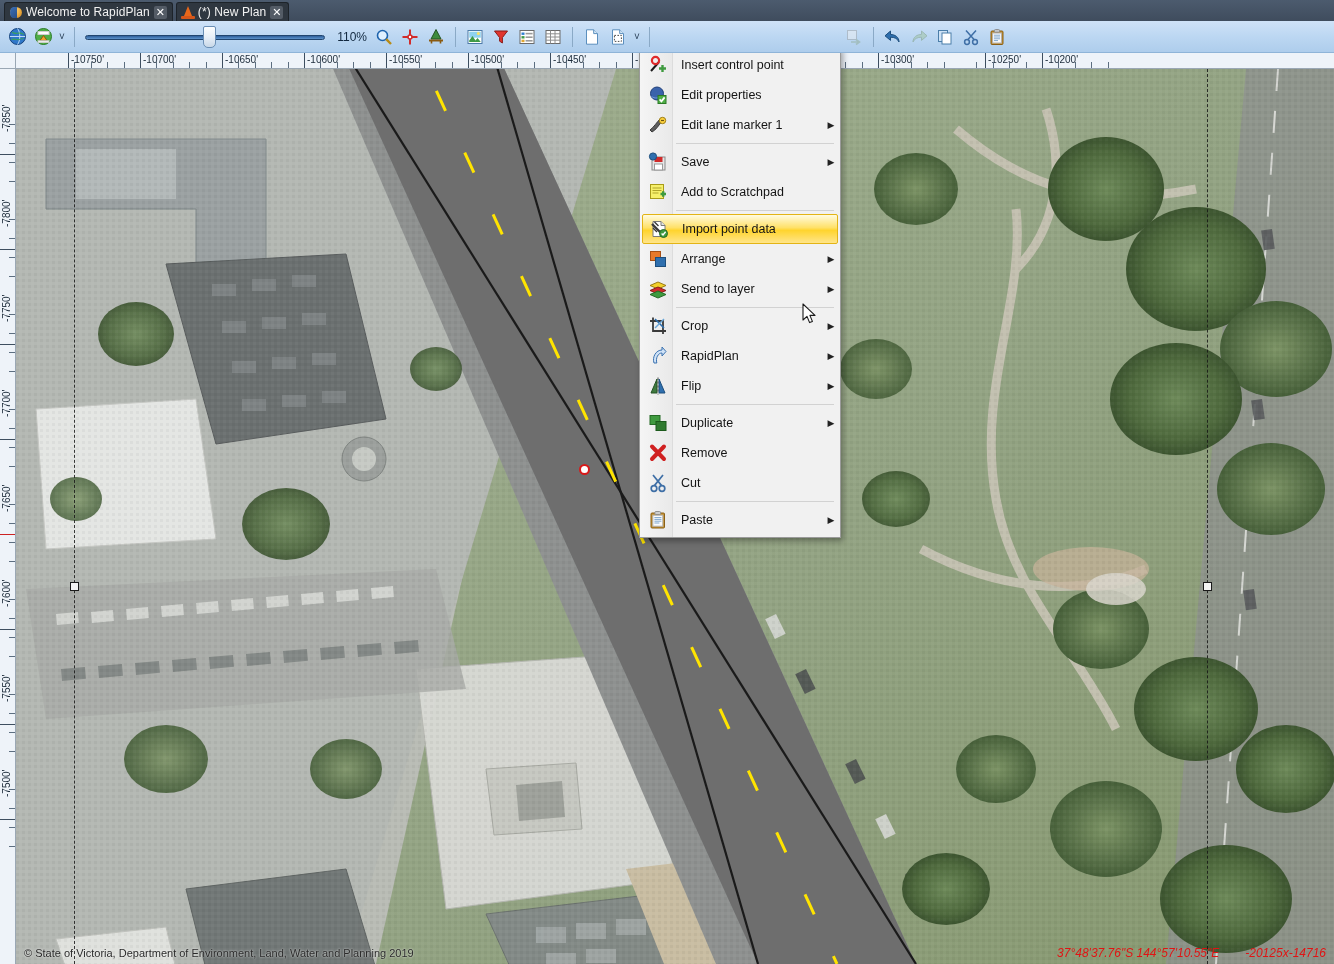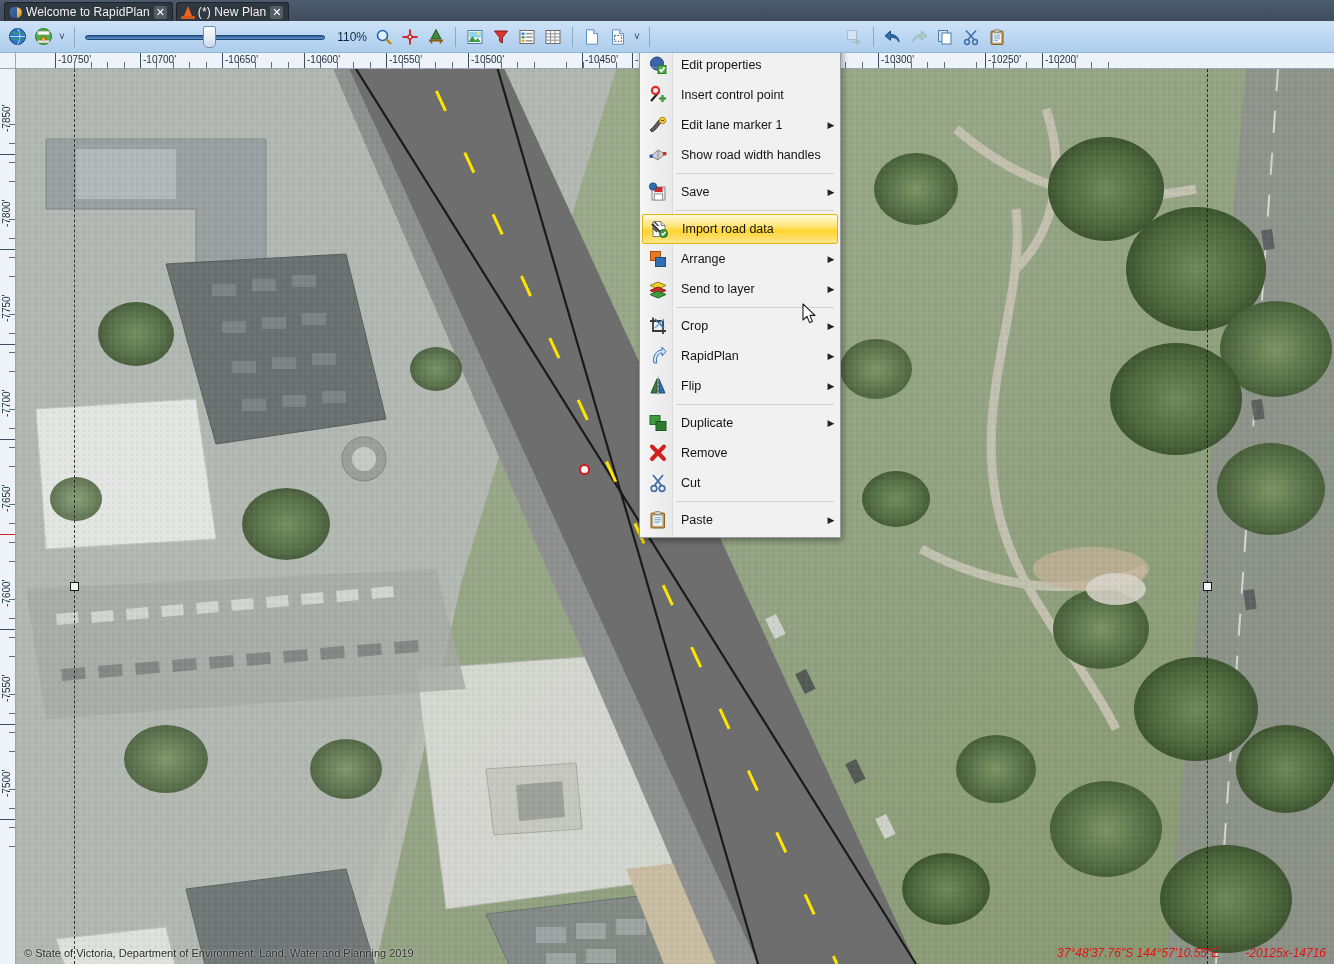--- a/index.html
+++ b/index.html
@@ -645,21 +645,21 @@
       <div class="ctrl-point" style="left:563px; top:395px"></div>
 
       <div id="copyright">© State of Victoria, Department of Environment, Land, Water and Planning 2019</div>
       <div id="coords">
         <span>37°48'37.76"S 144°57'10.55"E</span>
         <span>-20125x-14716</span>
       </div>
     </div>
 
     <div id="hruler">
-        <div class="hmark" style="left: 55px;">-10750'</div>
+        <div class="hmark" style="left: 68px;">-10750'</div>
         <div class="htick" style="left: 74.4px;"></div>
         <div class="htick" style="left: 90.8px;"></div>
         <div class="htick" style="left: 107.2px;"></div>
         <div class="htick" style="left: 123.6px;"></div>
         <div class="hmark" style="left: 140px;">-10700'</div>
         <div class="htick" style="left: 156.4px;"></div>
         <div class="htick" style="left: 172.8px;"></div>
         <div class="htick" style="left: 189.2px;"></div>
         <div class="htick" style="left: 205.6px;"></div>
         <div class="hmark" style="left: 222px;">-10650'</div>
@@ -675,21 +675,21 @@
         <div class="hmark" style="left: 386px;">-10550'</div>
         <div class="htick" style="left: 402.4px;"></div>
         <div class="htick" style="left: 418.8px;"></div>
         <div class="htick" style="left: 435.2px;"></div>
         <div class="htick" style="left: 451.6px;"></div>
         <div class="hmark" style="left: 468px;">-10500'</div>
         <div class="htick" style="left: 484.4px;"></div>
         <div class="htick" style="left: 500.8px;"></div>
         <div class="htick" style="left: 517.2px;"></div>
         <div class="htick" style="left: 533.6px;"></div>
-        <div class="hmark" style="left: 582px;">-10450'</div>
+        <div class="hmark" style="left: 550px;">-10450'</div>
         <div class="htick" style="left: 566.4px;"></div>
         <div class="htick" style="left: 582.8px;"></div>
         <div class="htick" style="left: 599.2px;"></div>
         <div class="htick" style="left: 615.6px;"></div>
         <div class="hmark" style="left: 632px;">-10400'</div>
         <div class="htick" style="left: 648.4px;"></div>
         <div class="htick" style="left: 664.8px;"></div>
         <div class="htick" style="left: 681.2px;"></div>
         <div class="htick" style="left: 697.6px;"></div>
         <div class="hmark" style="left: 714px;">0'</div>
@@ -759,89 +759,90 @@
         <div class="vtick" style="top: 755px;"></div>
         <div class="vtick" style="top: 774px;"></div>
         <div class="vtick" style="top: 793px;"></div>
       </div>
     <div id="corner"></div>
 
     <div id="ctxmenu">
         <div class="mi">
           <span class="mi-ico">
             <svg width="20" height="20" viewBox="0 0 20 20">
+              <path d="M3 16 L11 7" stroke="#1a1a1a" stroke-width="2" fill="none"></path>
+              <circle cx="7.5" cy="5.5" r="3.6" fill="none" stroke="#e02a2a" stroke-width="2.2"></circle>
+              <path d="M14.5 10v7M11 13.5h7" stroke="#3f9a3f" stroke-width="2.4"></path>
+            </svg>
+          </span>
+          <span class="mi-label">Insert control point</span>
+          <span class="mi-arrow"></span>
+        </div>
+        <div class="mi">
+          <span class="mi-ico">
+            <svg width="20" height="20" viewBox="0 0 20 20">
               <circle cx="9" cy="8.5" r="6.5" fill="#3a63ab" stroke="#1f3f7a"></circle>
               <path d="M3.5 11.5c3.2 2.2 8 2 11-1" fill="none" stroke="#6e9ada"></path>
               <rect x="10" y="10.5" width="8" height="8" fill="#4fae46" stroke="#2c7a27"></rect>
               <path d="M11.6 14.4 L13.4 16.3 L16.6 12.4" stroke="#ffffff" stroke-width="1.8" fill="none"></path>
             </svg>
           </span>
           <span class="mi-label">Edit properties</span>
           <span class="mi-arrow"></span>
         </div>
         <div class="mi">
           <span class="mi-ico">
             <svg width="20" height="20" viewBox="0 0 20 20">
-              <path d="M3 16 L11 7" stroke="#1a1a1a" stroke-width="2" fill="none"></path>
-              <circle cx="7.5" cy="5.5" r="3.6" fill="none" stroke="#e02a2a" stroke-width="2.2"></circle>
-              <path d="M14.5 10v7M11 13.5h7" stroke="#3f9a3f" stroke-width="2.4"></path>
-            </svg>
-          </span>
-          <span class="mi-label">Insert control point</span>
-          <span class="mi-arrow"></span>
-        </div>
-        <div class="mi">
-          <span class="mi-ico">
-            <svg width="20" height="20" viewBox="0 0 20 20">
               <path d="M2 15 C6 12, 9 7, 12 4 L14 6 C11 10, 8 15, 4 17 Z" fill="#5d5d5d" stroke="#3a3a3a"></path>
               <circle cx="14.5" cy="5.5" r="3.2" fill="#ffd23d" stroke="#9a7b14"></circle>
               <path d="M13 5.5h3" stroke="#6b5410" stroke-width="1.2"></path>
             </svg>
           </span>
           <span class="mi-label">Edit lane marker 1</span>
           <span class="mi-arrow">▶</span>
-        </div>
-        <div class="mi">
-          <span class="mi-ico">
-            <svg width="20" height="20" viewBox="0 0 20 20">
-              <path d="M3 11 L10 5 L17 9 L10 15 Z" fill="#cfcfcf" stroke="#8a8a8a"></path>
-              <path d="M10 5 L10 15" stroke="#8a8a8a"></path>
-              <rect x="1.5" y="9.5" width="3.4" height="3.4" fill="#2f5fae"></rect>
-              <rect x="15" y="7" width="3.4" height="3.4" fill="#d02a2a"></rect>
-            </svg>
-          </span>
-          <span class="mi-label">Show road width handles</span>
-          <span class="mi-arrow"></span>
         </div>
         <div class="msep"></div>
         <div class="mi">
           <span class="mi-ico">
             <svg width="20" height="20" viewBox="0 0 20 20">
               <rect x="4" y="5" width="13" height="13" fill="#e6e6e6" stroke="#8a8a8a"></rect>
               <rect x="6.5" y="5" width="8" height="5" fill="#d02a2a"></rect>
               <rect x="6.5" y="12" width="8" height="6" fill="#ffffff" stroke="#9a9a9a"></rect>
               <circle cx="5" cy="4.5" r="3.6" fill="#2f6fae" stroke="#1d4e7d"></circle>
             </svg>
           </span>
           <span class="mi-label">Save</span>
           <span class="mi-arrow">▶</span>
+        </div>
+        <div class="mi">
+          <span class="mi-ico">
+            <svg width="20" height="20" viewBox="0 0 20 20">
+              <rect x="2.5" y="2.5" width="13" height="14" fill="#f6f06a" stroke="#a89b19"></rect>
+              <g stroke="#b0a52a">
+                <path d="M4.5 6h9M4.5 8.5h9M4.5 11h6"></path>
+              </g>
+              <path d="M12.5 12 L18 12 M15.2 9.3 L15.2 14.7" stroke="#3f9a3f" stroke-width="2.4"></path>
+            </svg>
+          </span>
+          <span class="mi-label">Add to Scratchpad</span>
+          <span class="mi-arrow"></span>
         </div>
         <div class="msep"></div>
         <div class="mi sel">
           <span class="mi-ico">
             <svg width="20" height="20" viewBox="0 0 20 20">
               <path d="M4 2.5h8l4 4v11H4Z" fill="#ffffff" stroke="#7a7a7a"></path>
               <path d="M12 2.5v4h4" fill="#e2e2e2" stroke="#7a7a7a"></path>
               <path d="M3 5 L12 14" stroke="#3a3a3a" stroke-width="2.4"></path>
               <path d="M5.5 3 L9.5 7 M4 9 L8 13" stroke="#3a3a3a" stroke-width="1.4"></path>
               <circle cx="14.5" cy="14.5" r="4" fill="#3f9a3f" stroke="#256a25"></circle>
               <path d="M12.6 14.5 L14 16 L16.6 12.8" stroke="#ffffff" stroke-width="1.4" fill="none"></path>
             </svg>
           </span>
-          <span class="mi-label">Import road data</span>
+          <span class="mi-label">Import point data</span>
           <span class="mi-arrow"></span>
         </div>
         <div class="mi">
           <span class="mi-ico">
             <svg width="20" height="20" viewBox="0 0 20 20">
               <rect x="2.5" y="2.5" width="10" height="9" fill="#e8792a" stroke="#a85015"></rect>
               <rect x="7.5" y="8.5" width="10" height="9" fill="#2f6fae" stroke="#1d4e7d"></rect>
             </svg>
           </span>
           <span class="mi-label">Arrange</span>

